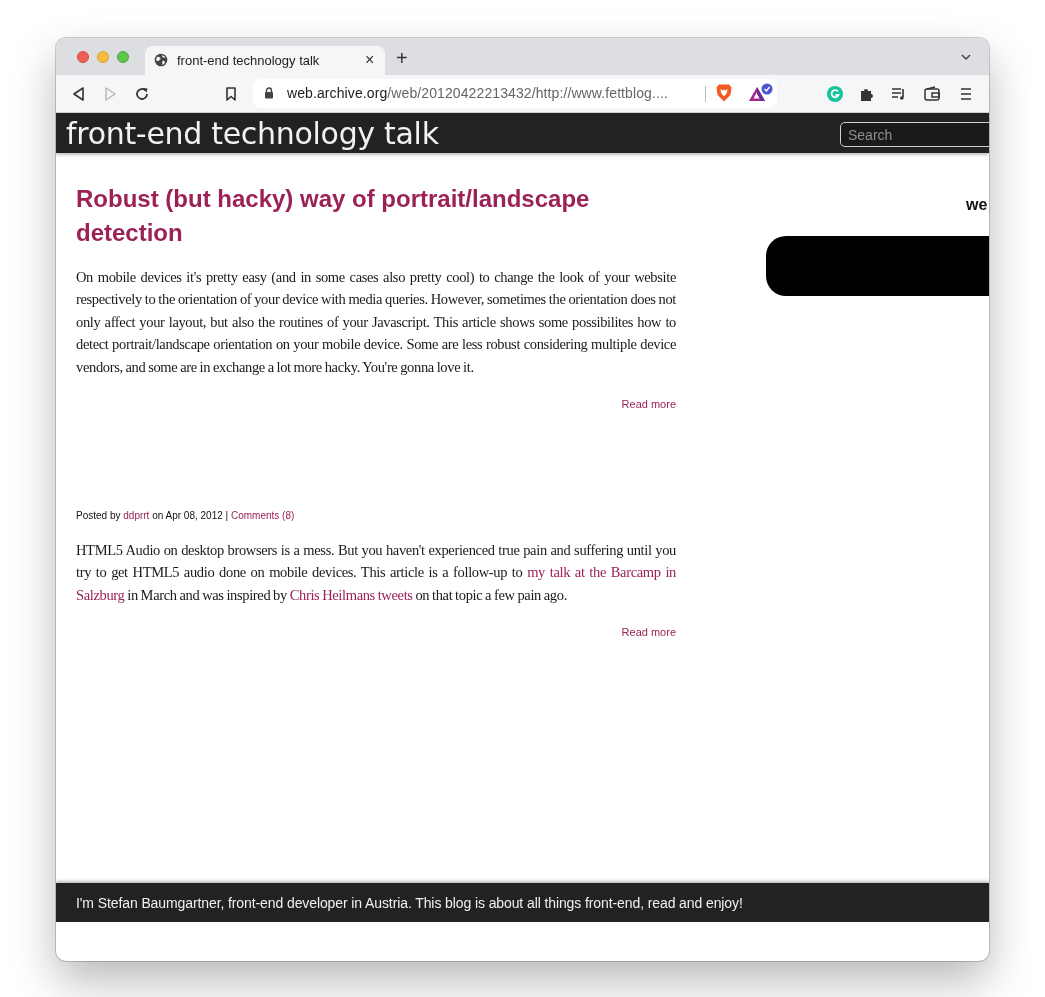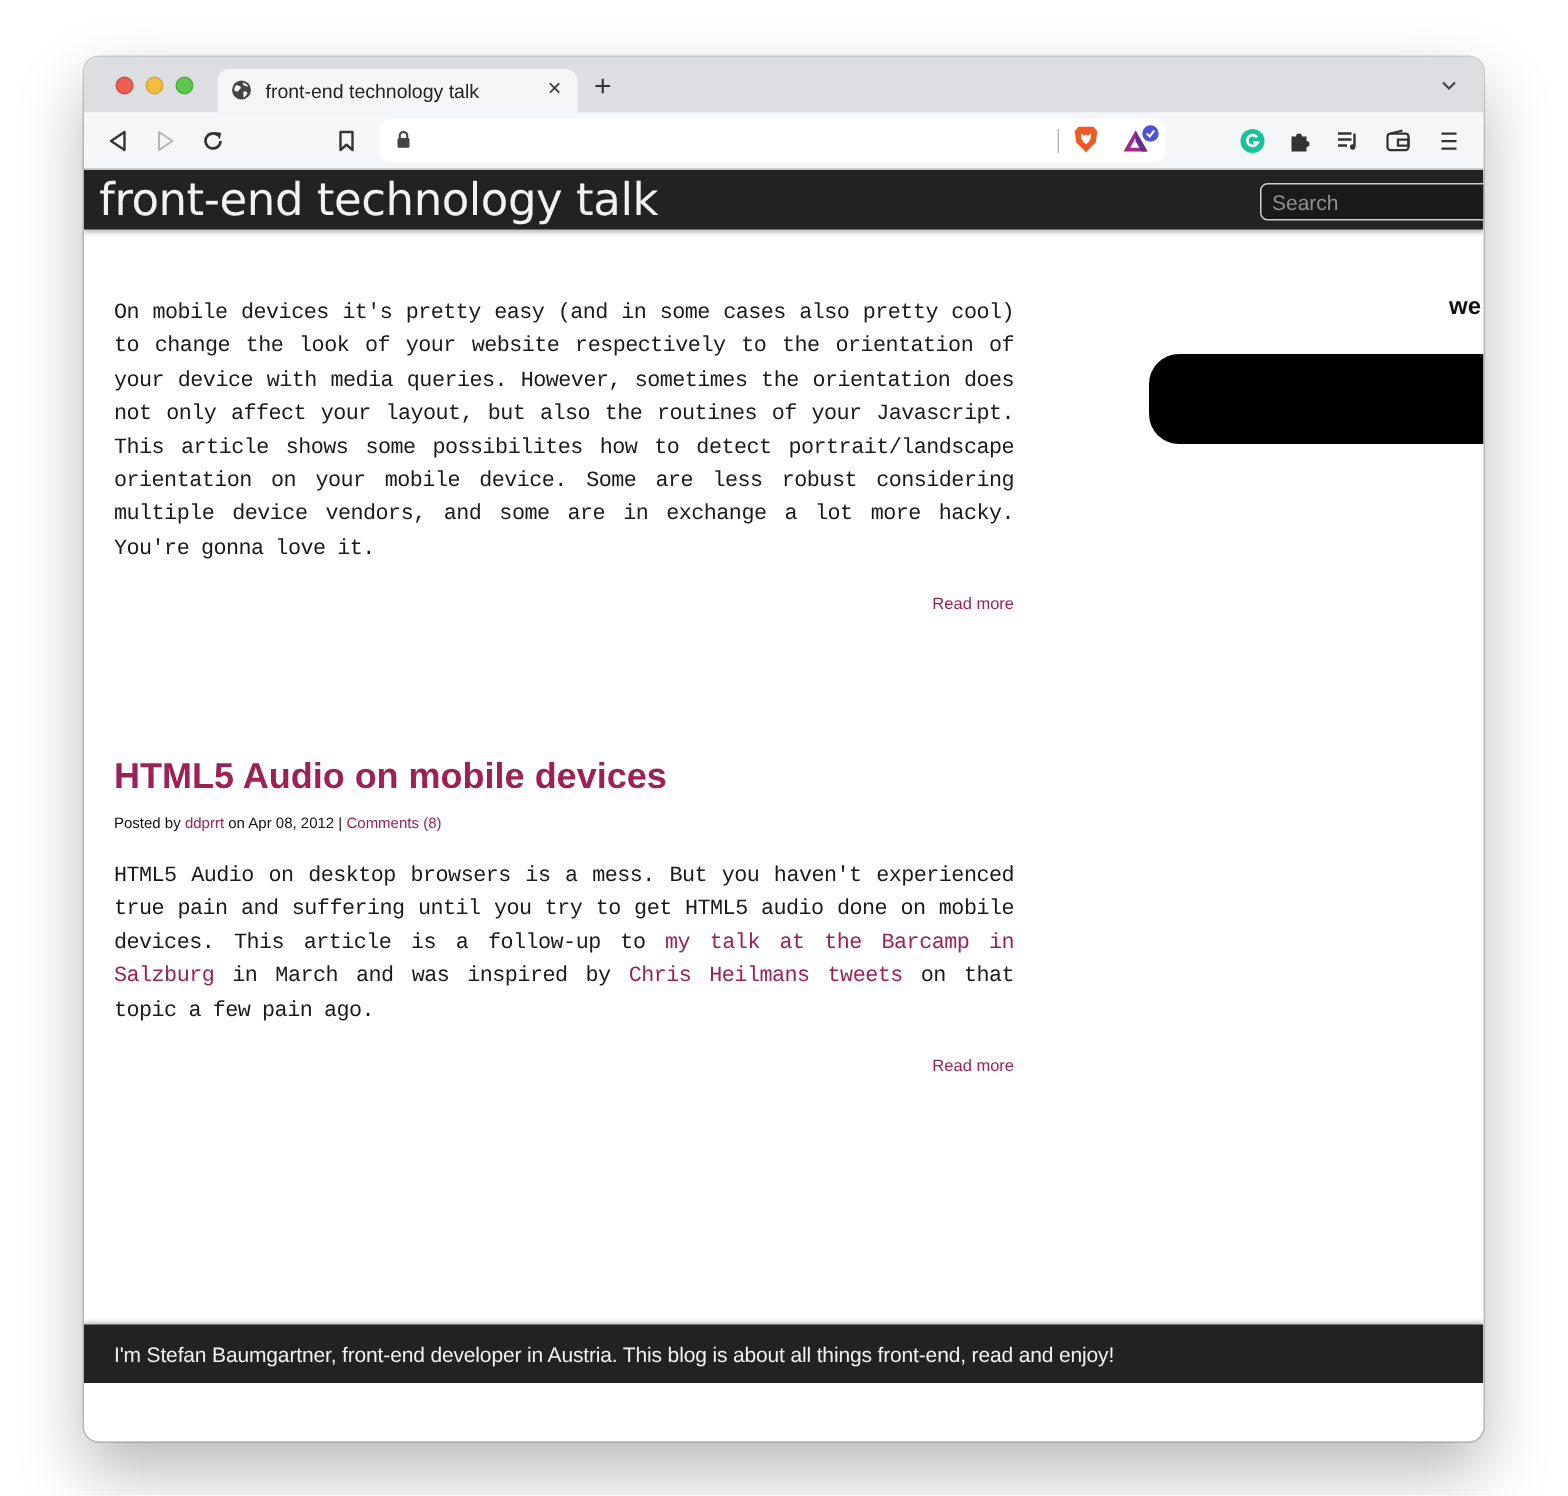--- a/index.html
+++ b/index.html
@@ -62,21 +62,21 @@
   .sidebar-box { position: absolute; left: 710px; top: 123px; width: 260px; height: 60px; background: #000; border-radius: 20px; }
 
   .article { position: absolute; left: 20px; width: 600px; }
   .art-title {
     font-family: "Liberation Sans", sans-serif; font-weight: bold; font-size: 24px;
     line-height: 34px; color: #9b2157; cursor: pointer;
   }
   .meta { font-size: 10px; color: #111; margin-top: 8px; line-height: 14px; }
   .meta a { color: #9b2157; text-decoration: none; cursor: pointer; }
   .body-text {
-    font-family: Liberation Mono, monospace; font-size: 14.5px; line-height: 22.4px;
+    font-family: Liberation Serif, serif; font-size: 14.5px; line-height: 22.4px;
     color: #1a1a1a; text-align: justify; margin-top: 16px; letter-spacing: -0.35px; word-spacing: -0.5px;
   }
   .body-text a { color: #9b2157; text-decoration: none; cursor: pointer; }
   .read-more { display: block; text-align: right; font-size: 11px; color: #9b2157; margin-top: 20px; text-decoration: none; cursor: pointer; }
 
   .site-footer {
     position: absolute; left: 0; top: 770px; width: 933px; height: 39px; background: #222222;
     box-shadow: 0 -2px 3px rgba(0,0,0,0.25);
   }
   .footer-text { position: absolute; left: 20px; top: 12px; font-size: 14px; color: #f0f0f0; white-space: nowrap; letter-spacing: -0.1px; }
@@ -118,20 +118,21 @@
     </svg>
     <svg class="tb-icon" style="left:166px" viewBox="0 0 18 18">
       <path d="M5 3 H13 V15 L9 11.5 L5 15 Z" stroke="#333" stroke-width="1.6" fill="none" stroke-linejoin="round"></path>
     </svg>
 
     <div class="urlbar">
       <svg class="url-lock" viewBox="0 0 10 12">
         <path d="M2.5 5 V3.5 A2.5 2.5 0 0 1 7.5 3.5 V5" stroke="#444" stroke-width="1.4" fill="none"></path>
         <rect x="1" y="5" width="8" height="6.5" rx="1" fill="#444"></rect>
       </svg>
+      <span class="url-text"><span class="host">web.archive.org</span><span>/web/20120422213432/http://www.fettblog....</span></span>
       <div class="url-sep"></div>
       <svg class="brave-icon" viewBox="0 0 18 20">
         <path d="M4 1.5 H14 L16.5 4.5 L15.5 12 L9 18.5 L2.5 12 L1.5 4.5 Z" fill="#f25a24"></path>
         <path d="M5.5 6 L8 7.5 L9 6.5 L10 7.5 L12.5 6 L12 9.5 L10.5 12 L9 13 L7.5 12 L6 9.5 Z" fill="#fff"></path>
       </svg>
       <svg class="bat-icon" viewBox="0 0 26 22">
         <path d="M9 4 L17 18 H1 Z" fill="#a3278f"></path>
         <path d="M9 9 L12.5 15.5 H5.5 Z" fill="#fff"></path>
         <path d="M9 4 L17 18 H13 L9 11 Z" fill="#662d91"></path>
         <circle cx="19" cy="6" r="5.5" fill="#4c54d2"></circle>
@@ -164,26 +165,26 @@
   <div class="page">
     <div class="site-header">
       <div class="site-title">front-end technology talk</div>
       <input class="search-input" type="text" placeholder="Search" style="">
     </div>
 
     <div class="sidebar-heading">we</div>
     <div class="sidebar-box"></div>
 
     <div class="article" style="top:69px">
+      <h2 class="art-title">Robust (but hacky) way of portrait/landscape detection</h2>
       <p class="body-text">On mobile devices it's pretty easy (and in some cases also pretty cool) to change the look of your website respectively to the orientation of your device with media queries. However, sometimes the orientation does not only affect your layout, but also the routines of your Javascript. This article shows some possibilites how to detect portrait/landscape orientation on your mobile device. Some are less robust considering multiple device vendors, and some are in exchange a lot more hacky. You're gonna love it.</p>
       <a class="read-more">Read more</a>
     </div>
 
     <div class="article" style="top:388px">
-      <h2 class="art-title">HTML5 Audio on mobile devices</h2>
       <div class="meta">
         <span>Posted by</span>
         <a>ddprrt</a>
         <span>on</span>
         <span>Apr 08, 2012</span>
         <span>|</span>
         <a>Comments (8)</a>
       </div>
       <p class="body-text"><span>HTML5 Audio on desktop browsers is a mess. But you haven't experienced true pain and suffering until you try to get HTML5 audio done on mobile devices. This article is a follow-up to </span><a>my talk at the Barcamp in Salzburg</a><span> in March and was inspired by </span><a>Chris Heilmans tweets</a><span> on that topic a few pain ago.</span></p>
       <a class="read-more">Read more</a>

